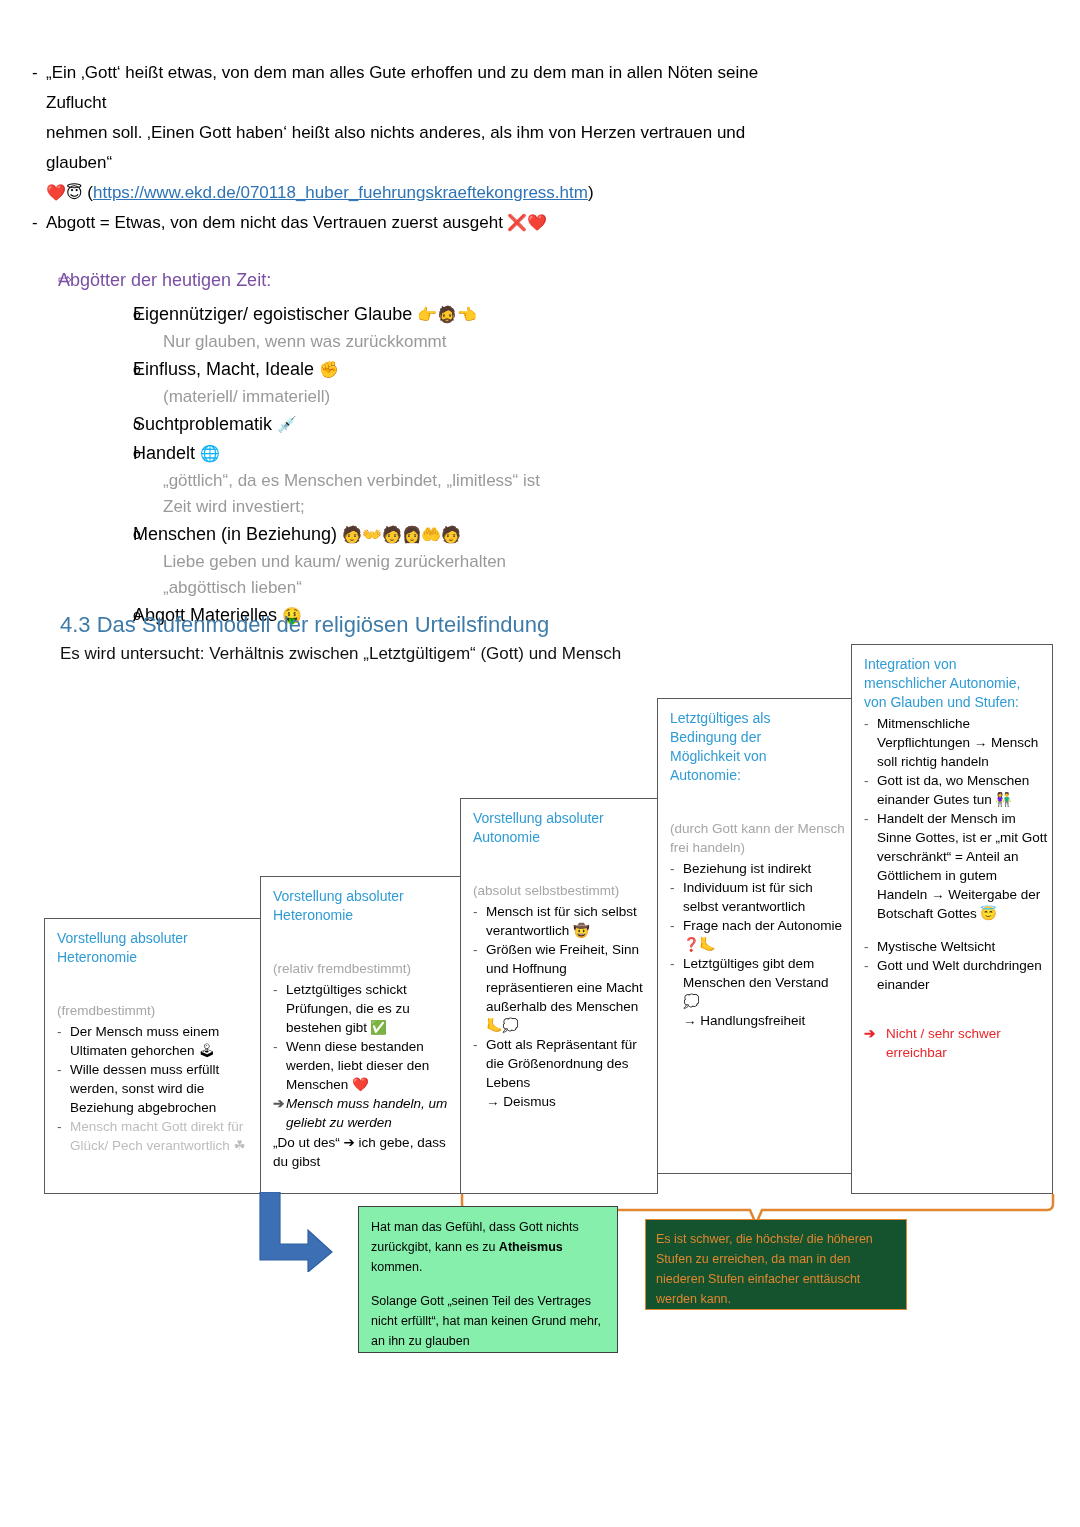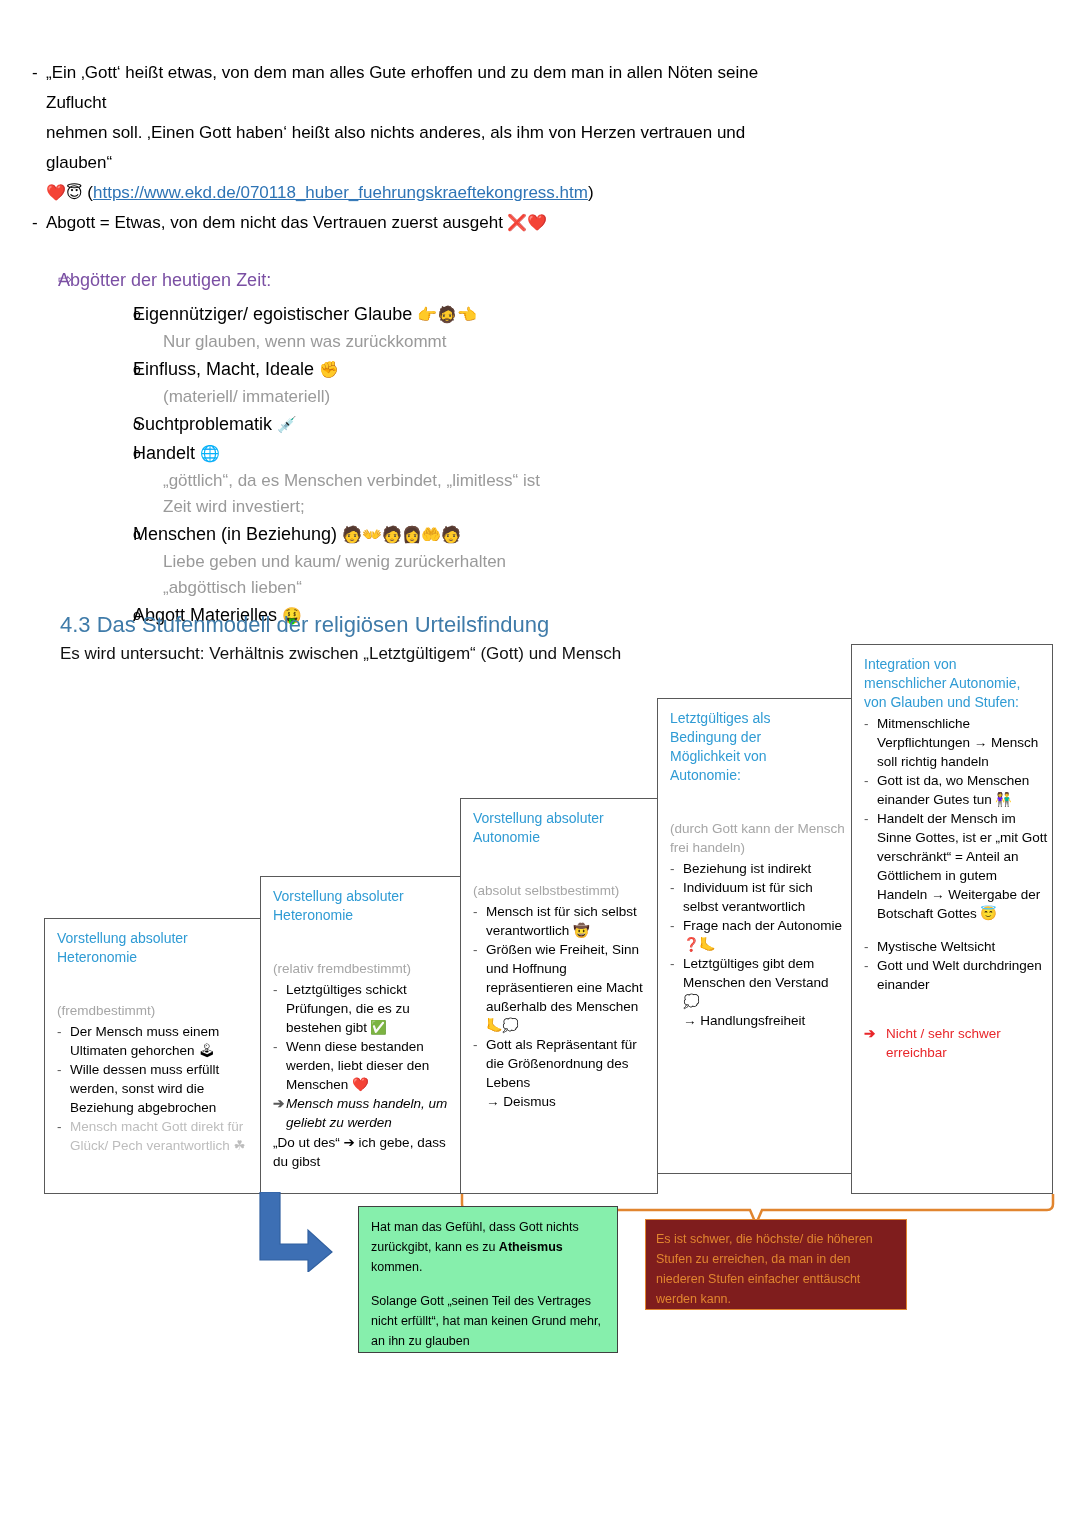--- a/index.html
+++ b/index.html
@@ -66,21 +66,21 @@
   #stage3 { left:460px; top:798px;  width:198px; height:396px; }
   #stage4 { left:657px; top:698px;  width:196px; height:476px; }
   #stage5 { left:851px; top:644px;  width:202px; height:550px; }
 
   
   .bracket { position:absolute; left:460px; top:1194px; width:595px; height:34px; }
   .bracket svg { display:block; }
 
   .orangebox {
     position:absolute; left:645px; top:1219px; width:262px; height:91px;
-    border:1.5px solid #e1852f; background:#7f1d1d;
+    border:1.5px solid #e1852f; background:#14532d;
     color:#e1852f; font-size:12.5px; line-height:20px;
     padding:9px 10px;
   }
 
   
   .bluearrowshape { position:absolute; left:256px; top:1192px; width:78px; height:80px; }
 
   
   .whitebox {
     position:absolute; left:318px; top:1206px; width:260px; height:147px;

